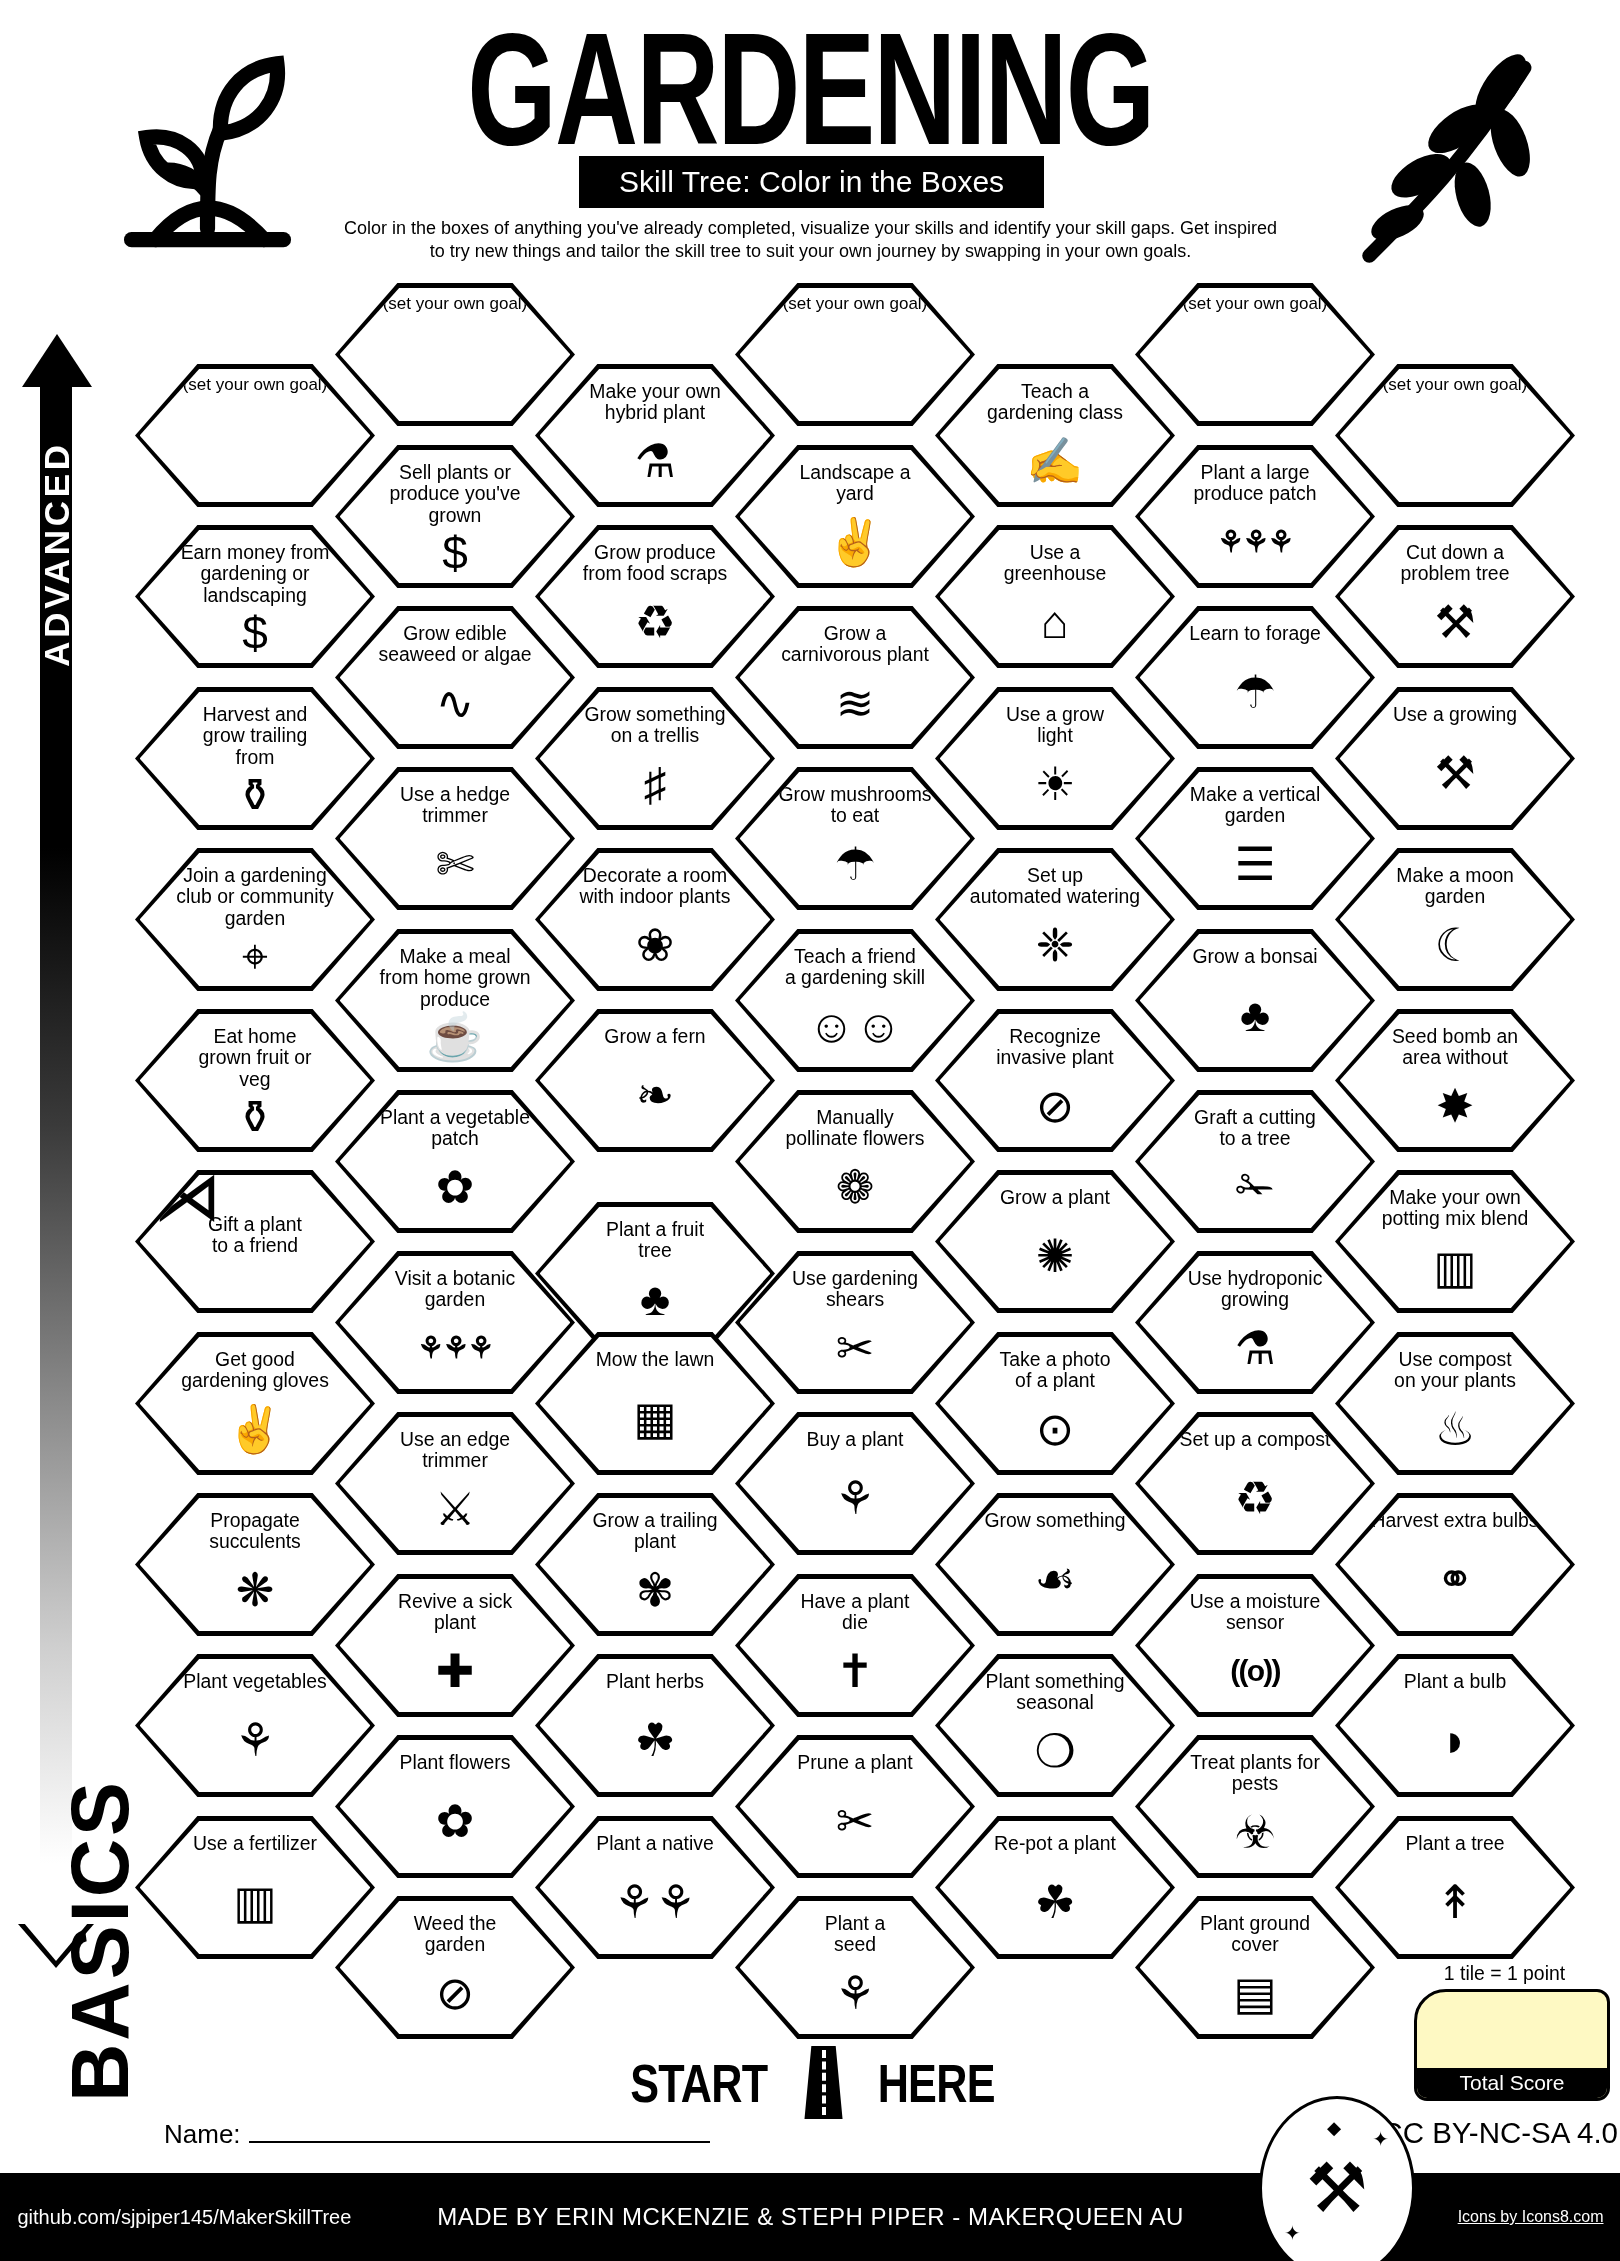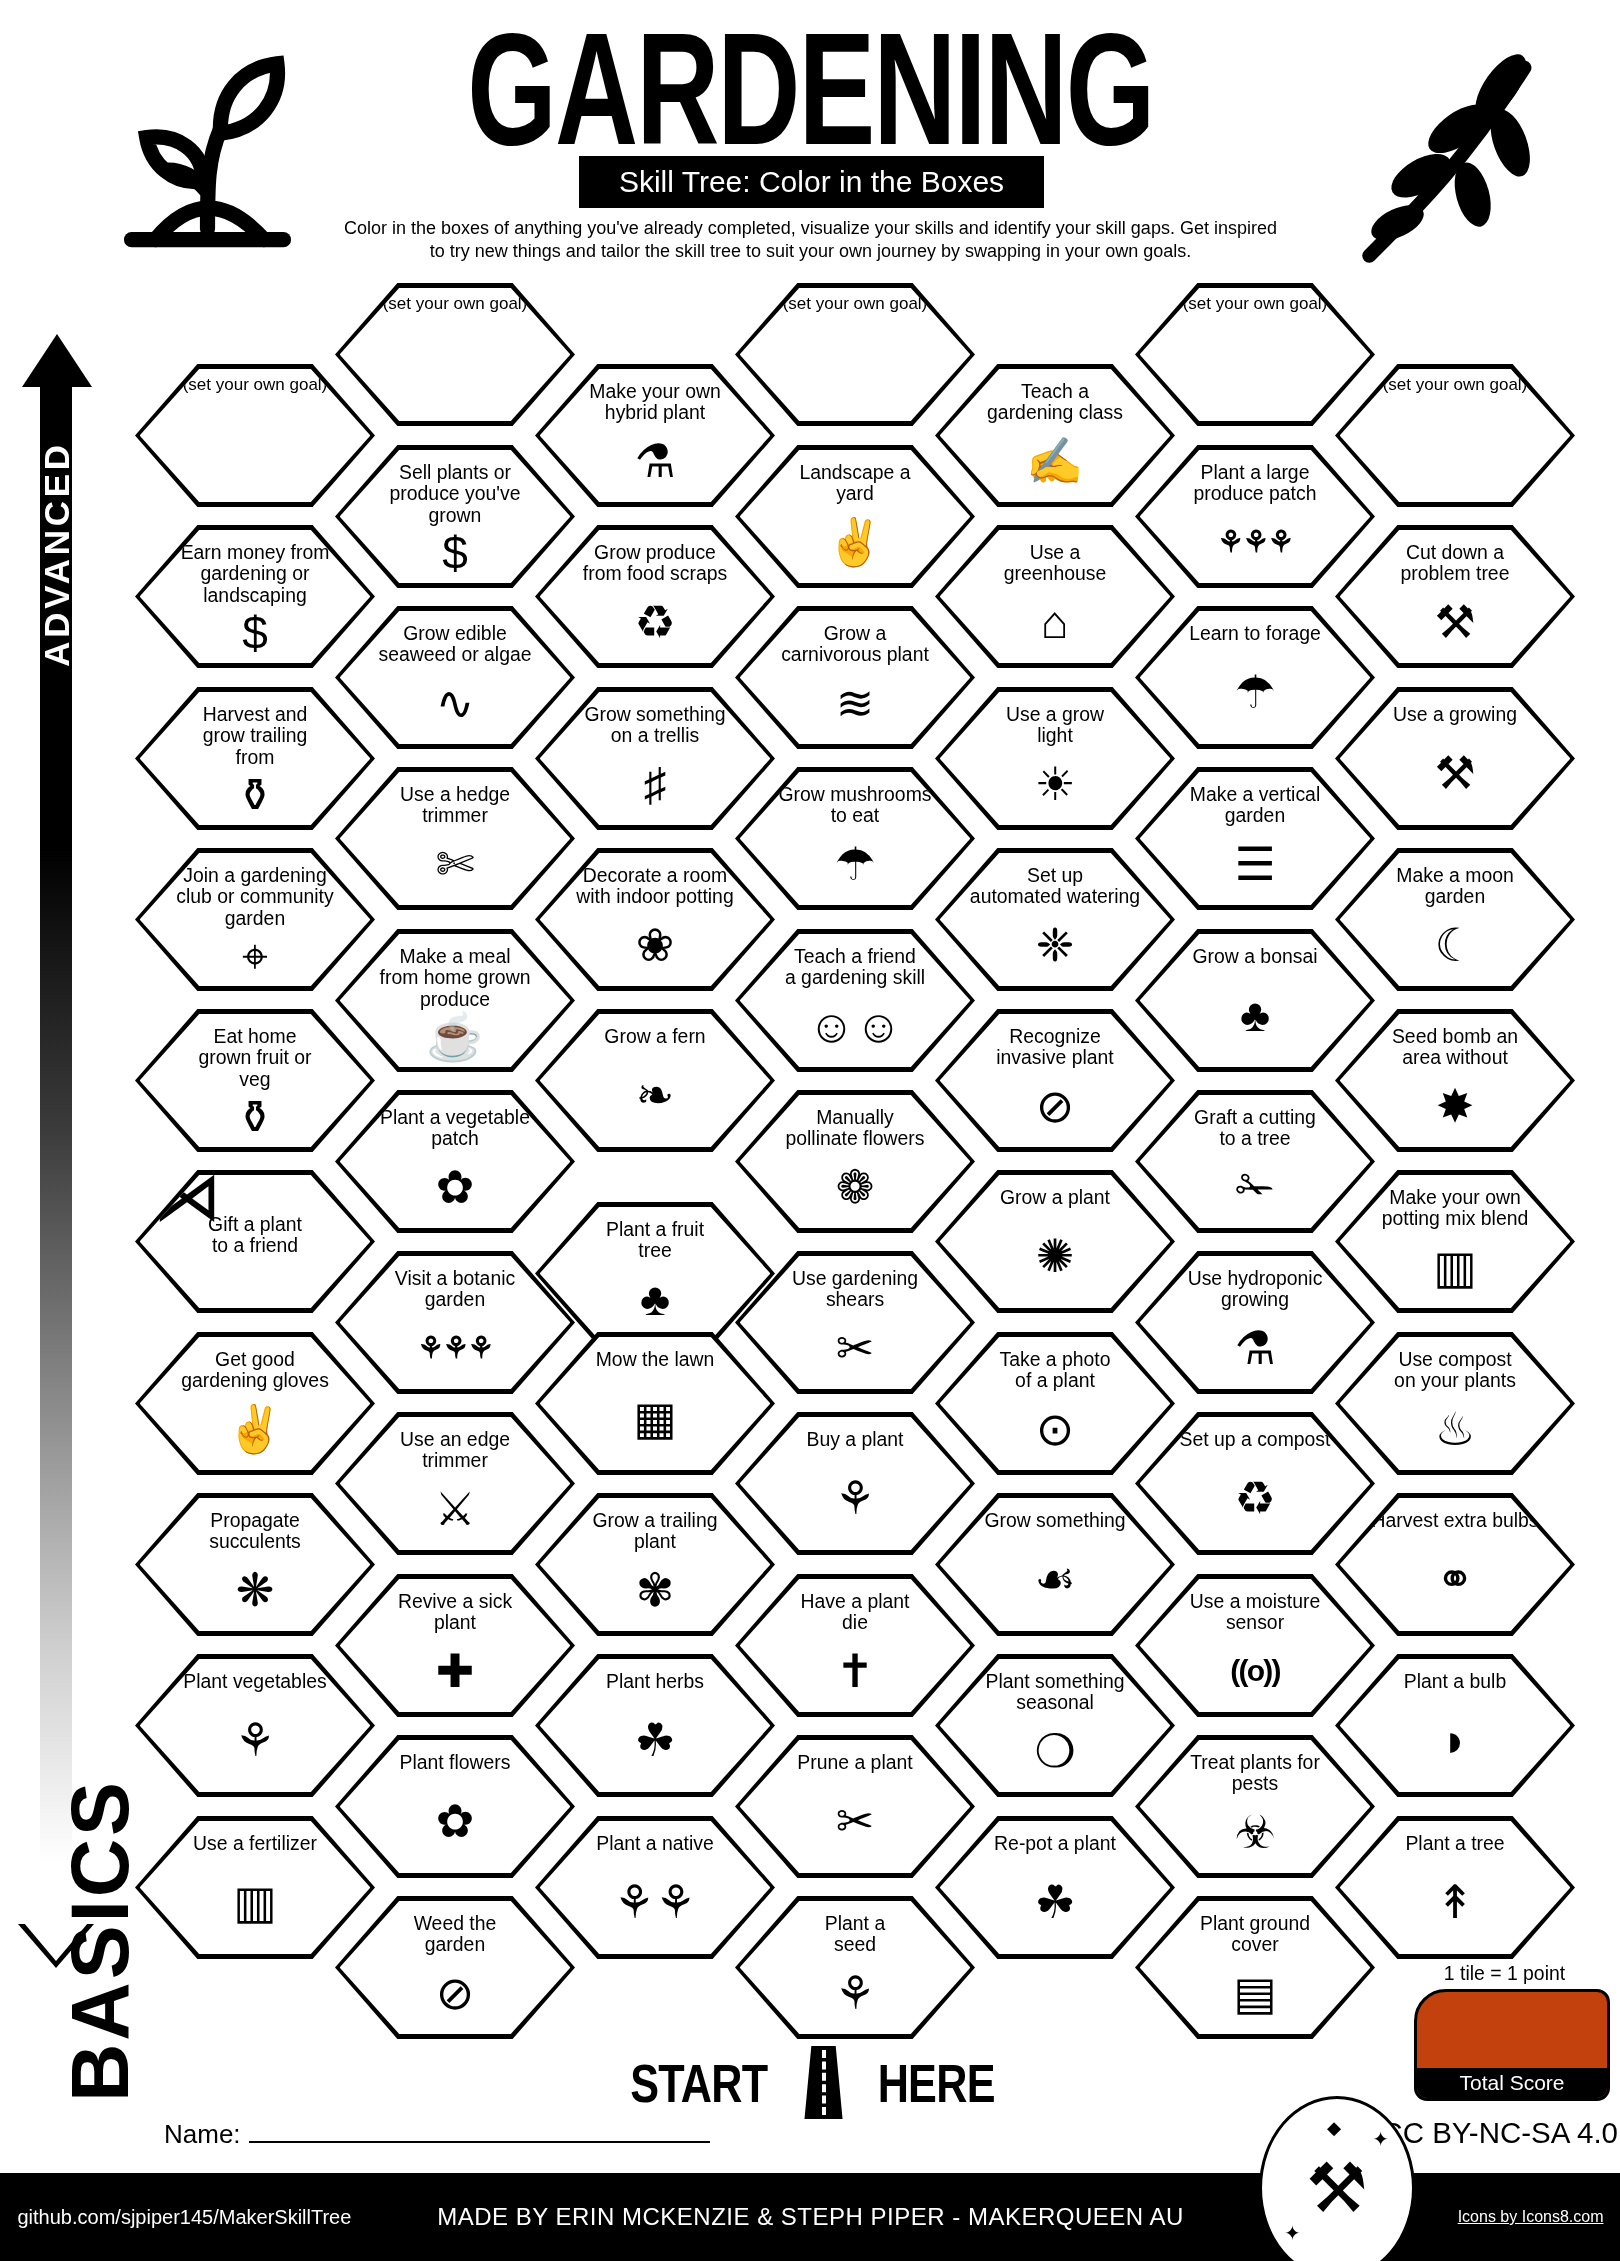--- a/index.html
+++ b/index.html
@@ -47,21 +47,21 @@
   .start-word{font-size:54px;font-weight:bold;display:inline-block;transform:scaleX(0.8);letter-spacing:-0.9px;}
   #road-icon{width:69px;height:73px;background:#000;position:relative;
     clip-path:polygon(18% 0,82% 0,100% 100%,0 100%);}
   #road-line{position:absolute;left:50%;top:3.7px;bottom:3.7px;width:0;
     border-left:4.1px dashed #fff;transform:translateX(-50%);}
   
   #name-row{left:164px;top:2119px;font-size:26px;display:flex;align-items:baseline;}
   #name-underline{display:inline-block;width:461px;border-bottom:2.3px solid #000;margin-left:8.3px;}
   
   #tile-note{left:1401px;top:1962px;width:207px;text-align:center;font-size:19.4px;}
-  #score-box{left:1414px;top:1989px;width:190px;height:106px;background:#c2410c;
+  #score-box{left:1414px;top:1989px;width:190px;height:106px;background:#fef9c3;
     border:3.2px solid #000;border-radius:32px 13px 13px 13px;overflow:hidden;
     display:flex;flex-direction:column;}
   #score-space{flex:1;}
   #score-band{height:30px;background:#000;color:#fff;display:flex;align-items:center;justify-content:center;font-size:21px;}
   
   #cc-text{left:1378px;top:2116px;width:240px;text-align:right;font-size:29.5px;}
   #badge{left:1259px;top:2096px;width:150px;height:178px;background:#fff;border:3.2px solid #000;
     border-radius:50%;z-index:5;display:flex;align-items:center;justify-content:center;position:absolute;}
   #badge .tools{font-size:69px;}
   #badge .spark1{position:absolute;top:28px;right:23px;font-size:20px;}
@@ -319,21 +319,21 @@
         <div class="hex-label">Grow something
 on a trellis</div>
         <div class="icon-wrap">
           <span class="icon">♯</span>
         </div>
       </div>
     </div>
     <div class="hex" style="left: 535px; top: 848px;">
       <div class="hex-inner">
         <div class="hex-label">Decorate a room
-with indoor potting</div>
+with indoor plants</div>
         <div class="icon-wrap">
           <span class="icon">❀</span>
         </div>
       </div>
     </div>
     <div class="hex" style="left: 535px; top: 1009px;">
       <div class="hex-inner">
         <div class="hex-label">Grow a fern</div>
         <div class="icon-wrap">
           <span class="icon">❧</span>

